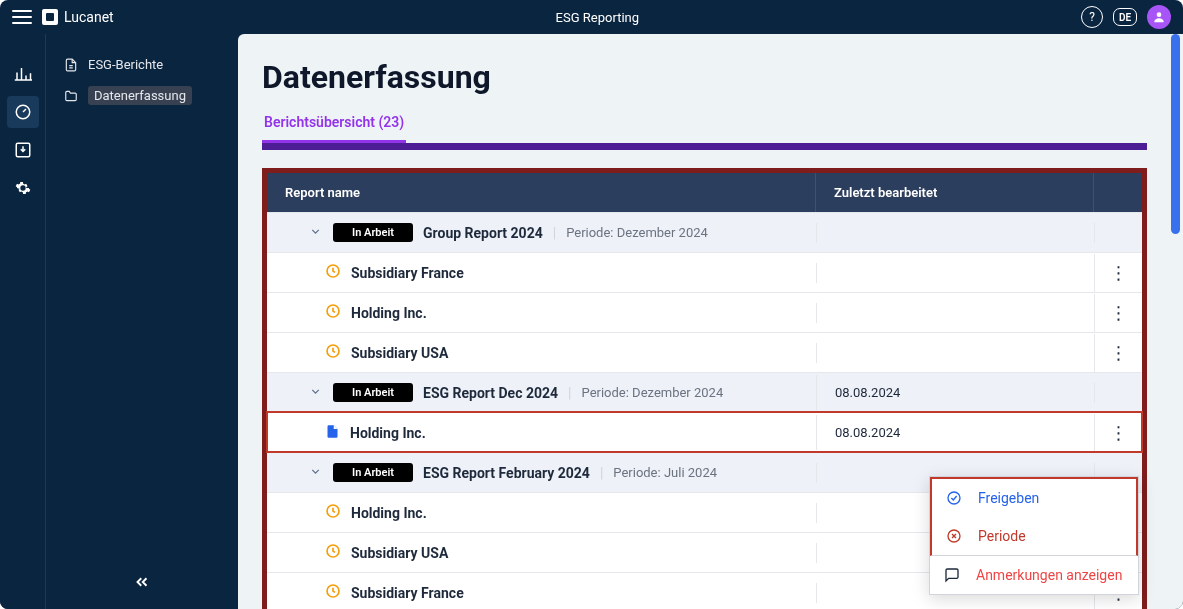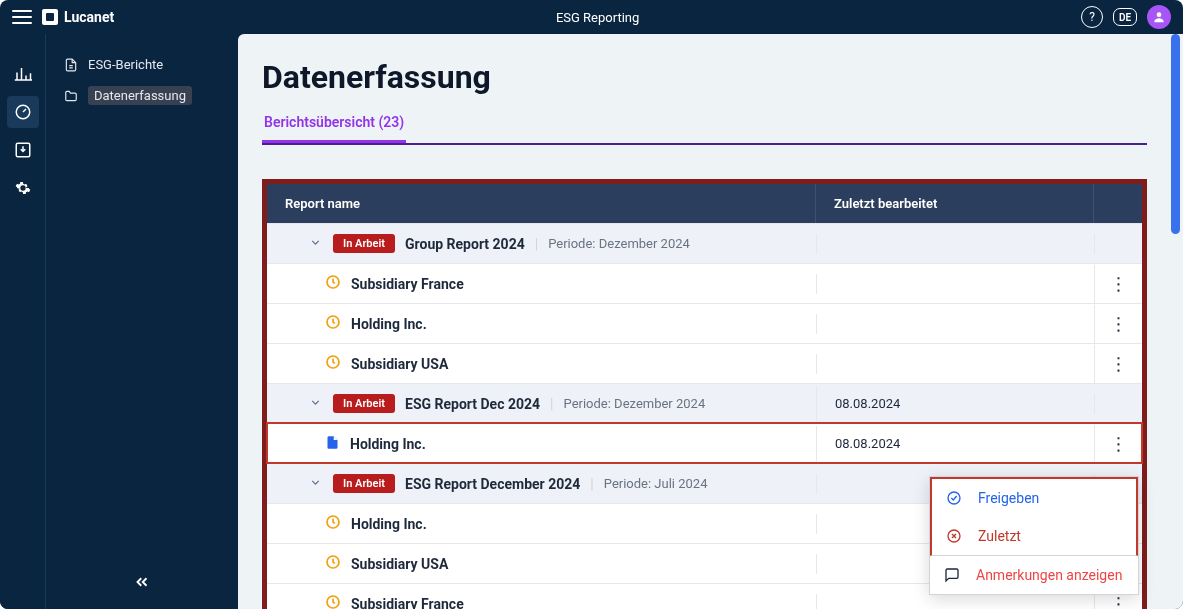--- a/index.html
+++ b/index.html
@@ -1,57 +1,57 @@
 <!DOCTYPE html>
 <html><head>
 <meta charset="utf-8">
 <style>
 *{box-sizing:border-box;margin:0;padding:0;font-family:-apple-system,BlinkMacSystemFont,"Segoe UI",Roboto,Arial,sans-serif}
 body{background:#fff;width:1183px;height:609px;overflow:hidden;position:relative;border-radius:8px}
 .topbar{height:34px;background:#0a2540;display:flex;align-items:center;color:#fff;padding:0 12px}
 .tb-left{display:flex;align-items:center;gap:10px}
 .hamburger{width:20px;height:14px;display:flex;flex-direction:column;justify-content:space-between;cursor:pointer}
 .hamburger span{display:block;height:2px;background:#fff;border-radius:1px}
-.logo{display:flex;align-items:center;gap:6px;font-weight:700;font-size:14px}
+.logo{display:flex;align-items:center;gap:6px;font-weight:400;font-size:14px}
 .logo-mark{width:16px;height:16px;background:#fff;border-radius:2px;position:relative}
 .logo-mark::after{content:"";position:absolute;width:8px;height:8px;background:#0a2540;top:4px;left:4px;border-radius:1px}
 .tb-title{flex:1;text-align:center;font-weight:400;font-size:13px}
 .tb-right{display:flex;align-items:center;gap:10px}
 .tb-icon{width:22px;height:22px;display:flex;align-items:center;justify-content:center;border:1.5px solid #fff;border-radius:50%;font-size:12px;cursor:pointer}
 .lang-badge{width:24px;height:18px;border:1.5px solid #fff;border-radius:7px;font-size:10px;display:flex;align-items:center;justify-content:center;font-weight:600;cursor:pointer}
 .avatar{width:24px;height:24px;background:#a855f7;border-radius:50%;display:flex;align-items:center;justify-content:center;cursor:pointer}
 .main-wrap{display:flex;height:575px;background:#0a2540}
 .iconrail{width:46px;background:#0a2540;display:flex;flex-direction:column;align-items:center;padding-top:24px;gap:0;border-right:1px solid #1a3a5c}
 .rail-btn{width:32px;height:32px;display:flex;align-items:center;justify-content:center;color:#fff;cursor:pointer;border-radius:4px;margin-bottom:6px}
 .rail-btn.active{background:#1a3a5c}
 .sidebar{width:192px;background:#0a2540;color:#fff;padding:16px 8px;position:relative}
 .nav-item{display:flex;align-items:center;gap:10px;padding:7px 10px;font-size:13px;cursor:pointer;border-radius:4px;color:#e5e7eb}
 .nav-item.active .nav-label{background:#374151;padding:2px 6px;border-radius:3px}
 .collapse-btn{position:absolute;bottom:14px;left:50%;transform:translateX(-50%);color:#fff;cursor:pointer;font-size:18px}
 .content{flex:1;background:#eef4f6;overflow:hidden;position:relative;border-top-left-radius:6px}
 .content-inner{padding:24px 36px 0 24px;height:100%;overflow:auto}
 h1{font-size:32px;font-weight:700;color:#0f172a;margin-bottom:18px}
-.tabs{display:flex;gap:24px;border-bottom:2px solid #4c1d95;margin-bottom:34px}
+.tabs{display:flex;gap:24px;border-bottom:7px solid #4c1d95;margin-bottom:18px}
 .tab{padding:0 2px 10px;font-size:14px;color:#6b7280;cursor:pointer;font-weight:500}
 .tab.active{color:#9333ea;border-bottom:3px solid #9333ea;font-weight:600}
 .table{width:100%;border:5px solid #7f1d1d;background:#fff;border-collapse:separate;border-spacing:0}
 .thead{display:flex;background:#2c3e5d;color:#fff;font-size:13px;font-weight:600}
 .th{padding:12px 18px;border-right:1px solid #3b5272}
 .th.col-name{flex:1}
 .th.col-date{width:278px}
 .th.col-act{width:48px;border-right:none}
 .row{display:flex;border-top:1px solid #e5e7eb;align-items:center;min-height:40px}
 .row.group{background:#eef2f8}
 .row.highlight{outline:2px solid #c0392b;outline-offset:-1px;position:relative;z-index:1}
 .cell{padding:10px 18px;display:flex;align-items:center;gap:10px}
 .cell.col-name{flex:1;font-size:14px;color:#1e293b}
 .cell.col-date{width:278px;font-size:13px;color:#1e293b;border-left:1px solid #e5e7eb}
 .cell.col-act{width:48px;justify-content:center;border-left:1px solid #e5e7eb;cursor:pointer}
 .chev{color:#64748b;cursor:pointer;font-size:14px;width:14px}
-.badge{background:#b91c1c;color:#fff;font-size:11px;padding:3px 10px;border-radius:3px;font-weight:600}
+.badge{background:#000000;color:#fff;font-size:11px;padding:3px 19px;border-radius:3px;font-weight:600}
 .rname{font-weight:700;color:#1e293b}
 .period{color:#6b7280;font-size:13px}
 .sep{color:#d1d5db}
 .indent1{padding-left:42px}
 .indent2{padding-left:46px}
 .dots{color:#1e293b;font-size:18px;line-height:1}
 .menu{position:absolute;right:44px;top:442px;width:210px;background:#fff;border:1px solid #d1d5db;box-shadow:0 4px 16px rgba(0,0,0,0.15);z-index:10}
 .menu-hi{border:2px solid #c0392b;border-bottom:1px solid #d1d5db}
 .menu-item{display:flex;align-items:center;gap:16px;padding:11px 14px;font-size:14px;cursor:pointer}
 .mi-blue{color:#2563eb}
@@ -227,21 +227,21 @@
               <div class="cell col-act">
                 <span class="dots">⋮</span>
               </div>
             </div>
             <div class="row group">
               <div class="cell col-name indent1">
       <span class="chev"><svg width="13" height="13" viewBox="0 0 24 24" fill="none" stroke="#64748b" stroke-width="2.5">
                     <path d="M6 9l6 6 6-6"></path>
                   </svg></span>
       <span class="badge">In Arbeit</span>
-      <span class="rname">ESG Report December 2024</span>
+      <span class="rname">ESG Report February 2024</span>
       <span class="sep">|</span>
       <span class="period">Periode: Juli 2024</span>
     </div>
               <div class="cell col-date"></div>
               <div class="cell col-act"></div>
             </div>
             <div class="row">
               <div class="cell col-name indent2" style="padding-left:58px">
       <span><svg width="16" height="16" viewBox="0 0 24 24" fill="none" stroke="#f59e0b" stroke-width="2.5">
                     <circle cx="12" cy="12" r="9"></circle>
@@ -291,21 +291,21 @@
               <circle cx="12" cy="12" r="9"></circle>
               <path d="M8 12l3 3 5-6"></path>
             </svg>
           <span>Freigeben</span>
         </div>
         <div class="menu-item mi-red">
           <svg width="16" height="16" viewBox="0 0 24 24" fill="none" stroke="#c0392b" stroke-width="2">
               <circle cx="12" cy="12" r="9"></circle>
               <path d="M9 9l6 6M15 9l-6 6"></path>
             </svg>
-          <span>Zuletzt</span>
+          <span>Periode</span>
         </div>
       </div>
       <div class="menu-item mi-dark">
         <svg width="16" height="16" viewBox="0 0 24 24" fill="none" stroke="#1e293b" stroke-width="2">
             <path d="M21 15a2 2 0 01-2 2H7l-4 4V5a2 2 0 012-2h14a2 2 0 012 2z"></path>
           </svg>
         <span>Anmerkungen anzeigen</span>
       </div>
     </div>
   </div>

